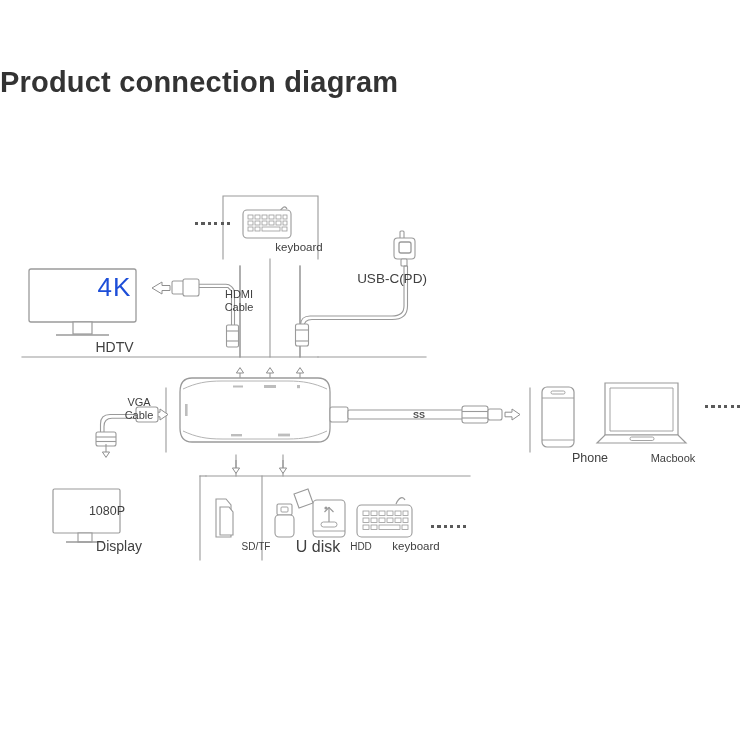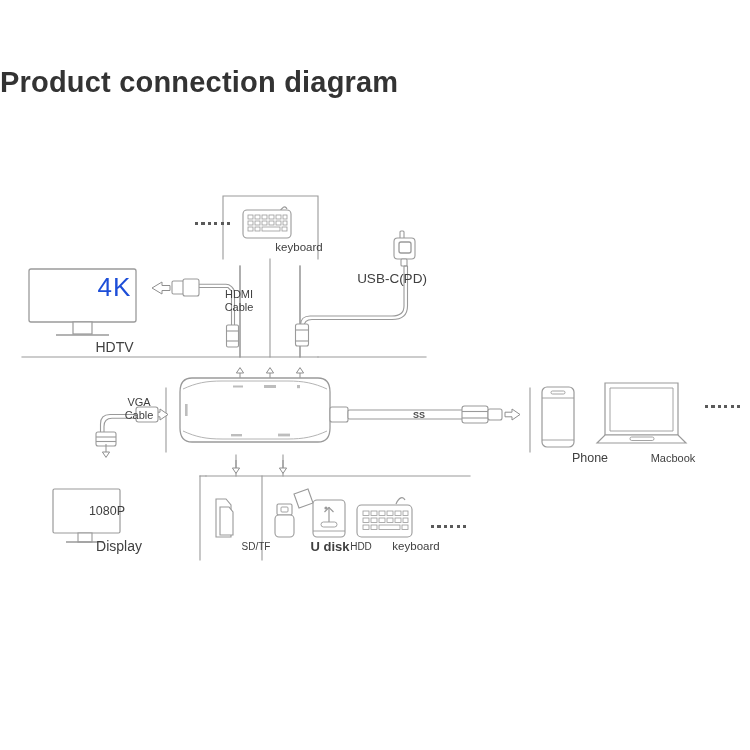--- a/index.html
+++ b/index.html
@@ -314,21 +314,21 @@
 
 <div class="lbl cablelbl" style="left:85px; top:396px; width:44px;">VGA
 Cable</div>
 
 <div class="lbl screen1080" style="left:53px; top:505px; width:44px;">1080P</div>
 
 <div class="lbl" style="left:42px; top:540px; width:90px; font-size:14px;">Display</div>
 
 <div class="lbl" style="left:198px; top:540px; width:52px; font-size:10px;">SD/TF</div>
 
-<div class="lbl" style="left:272px; top:540px; width:52px; font-size:13px;font-weight:bold;">U disk</div>
+<div class="lbl" style="left:260px; top:540px; width:52px; font-size:16px;">U disk</div>
 
 <div class="lbl" style="left:308px; top:540px; width:42px; font-size:10px;">HDD</div>
 
 <div class="lbl" style="left:352px; top:540px; width:64px; font-size:11.5px;">keyboard</div>
 
 <div class="dots" style="left:431px; top:525px;">
   <i></i>
     <i></i>
     <i></i>
     <i></i>

